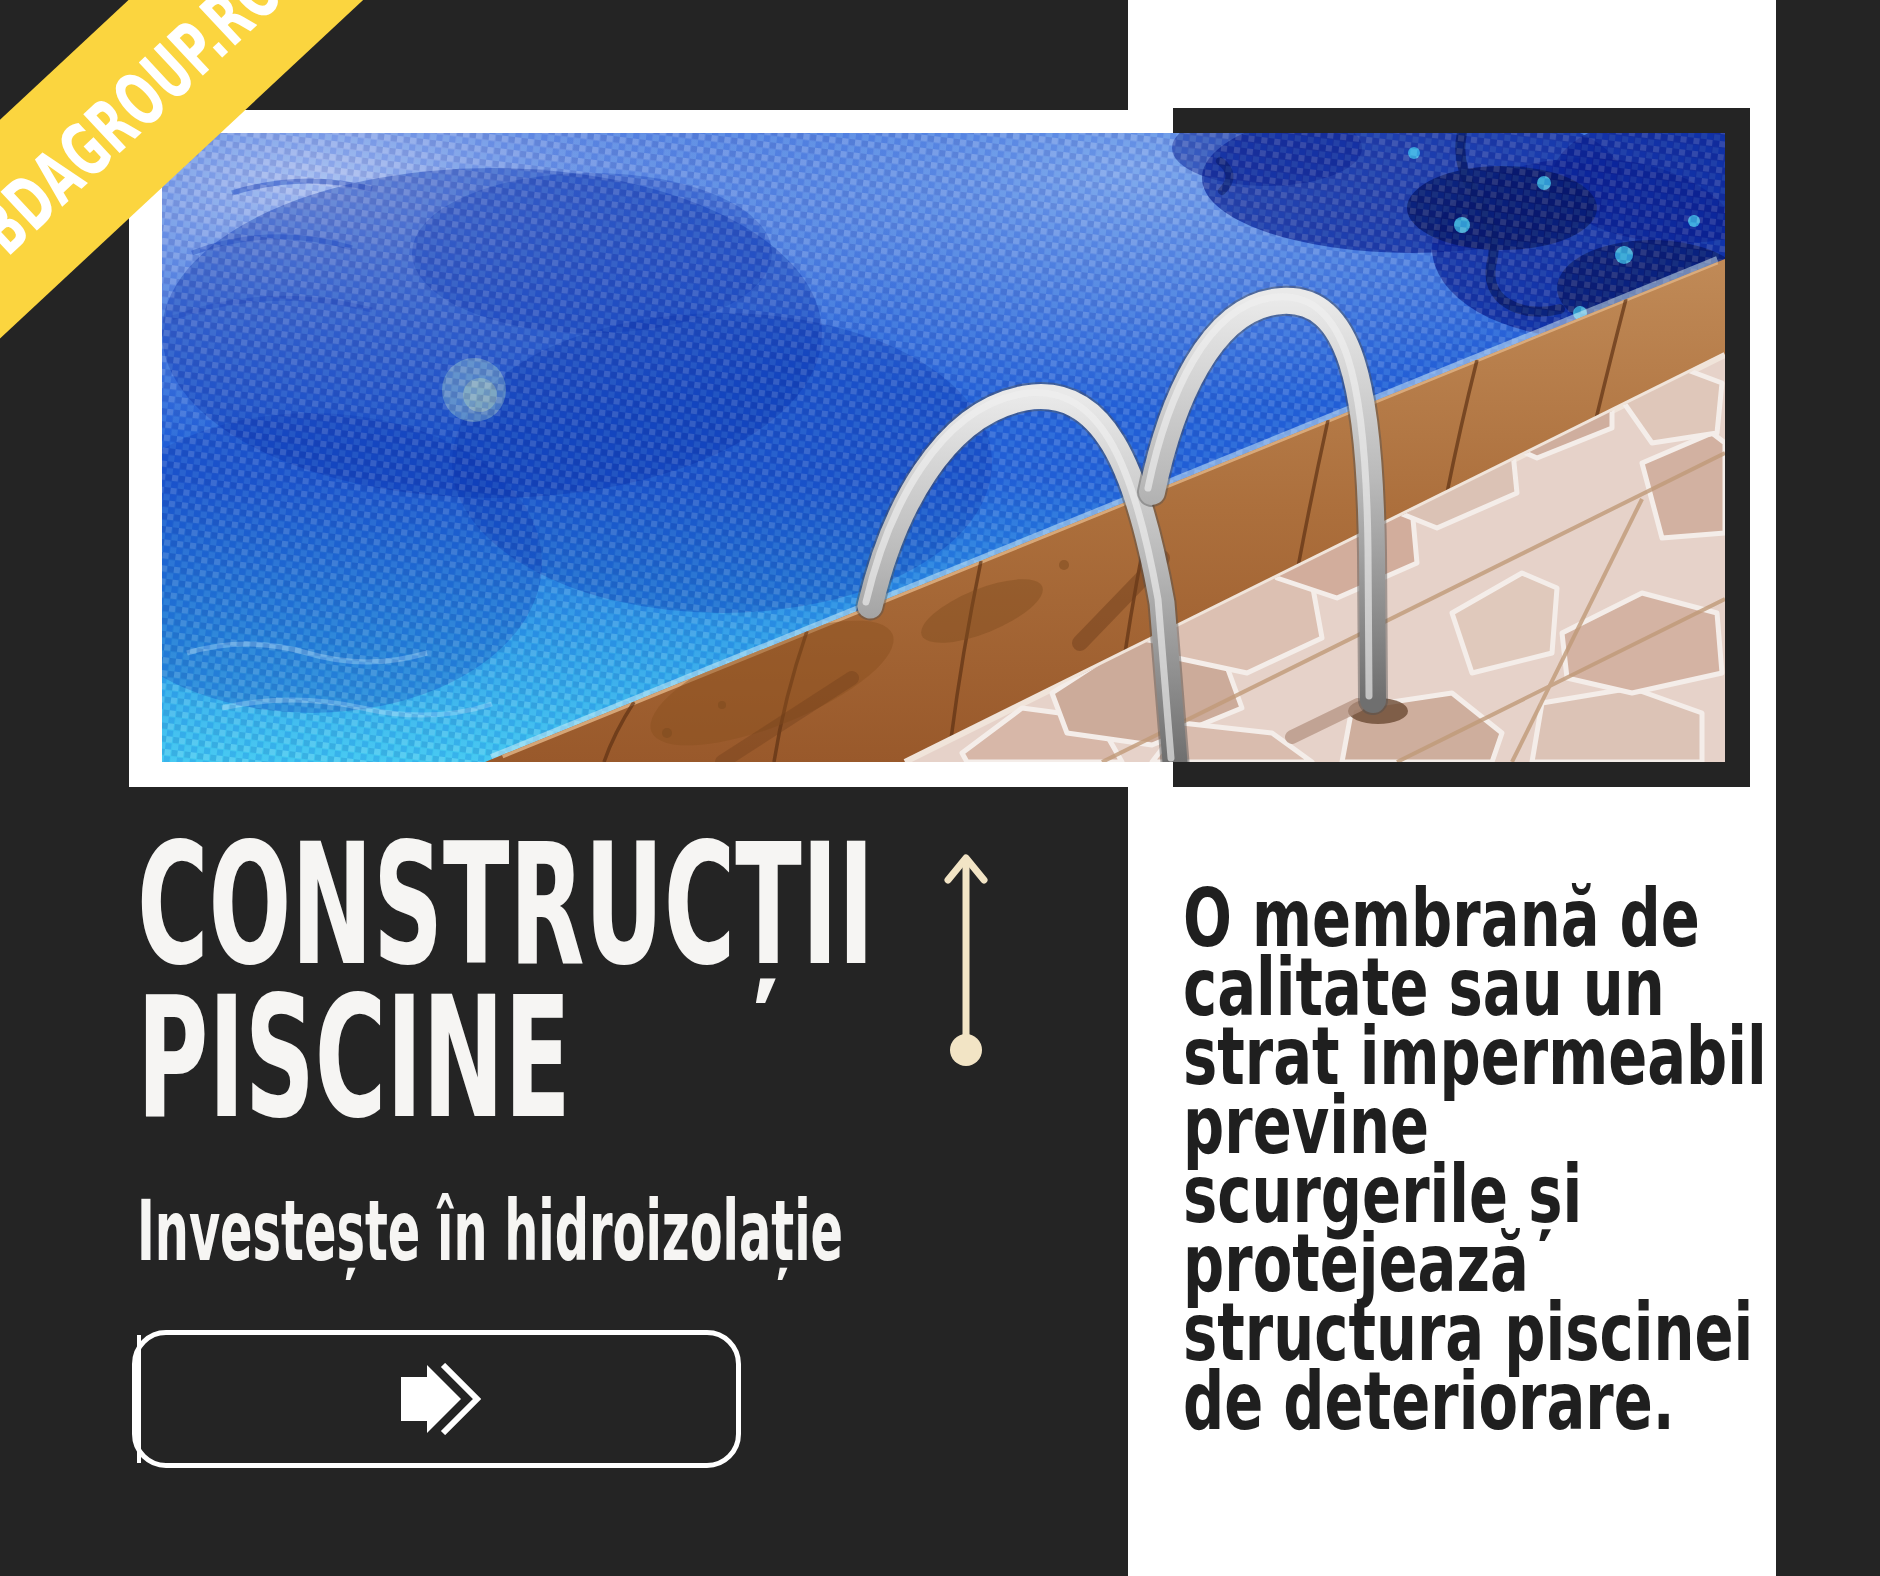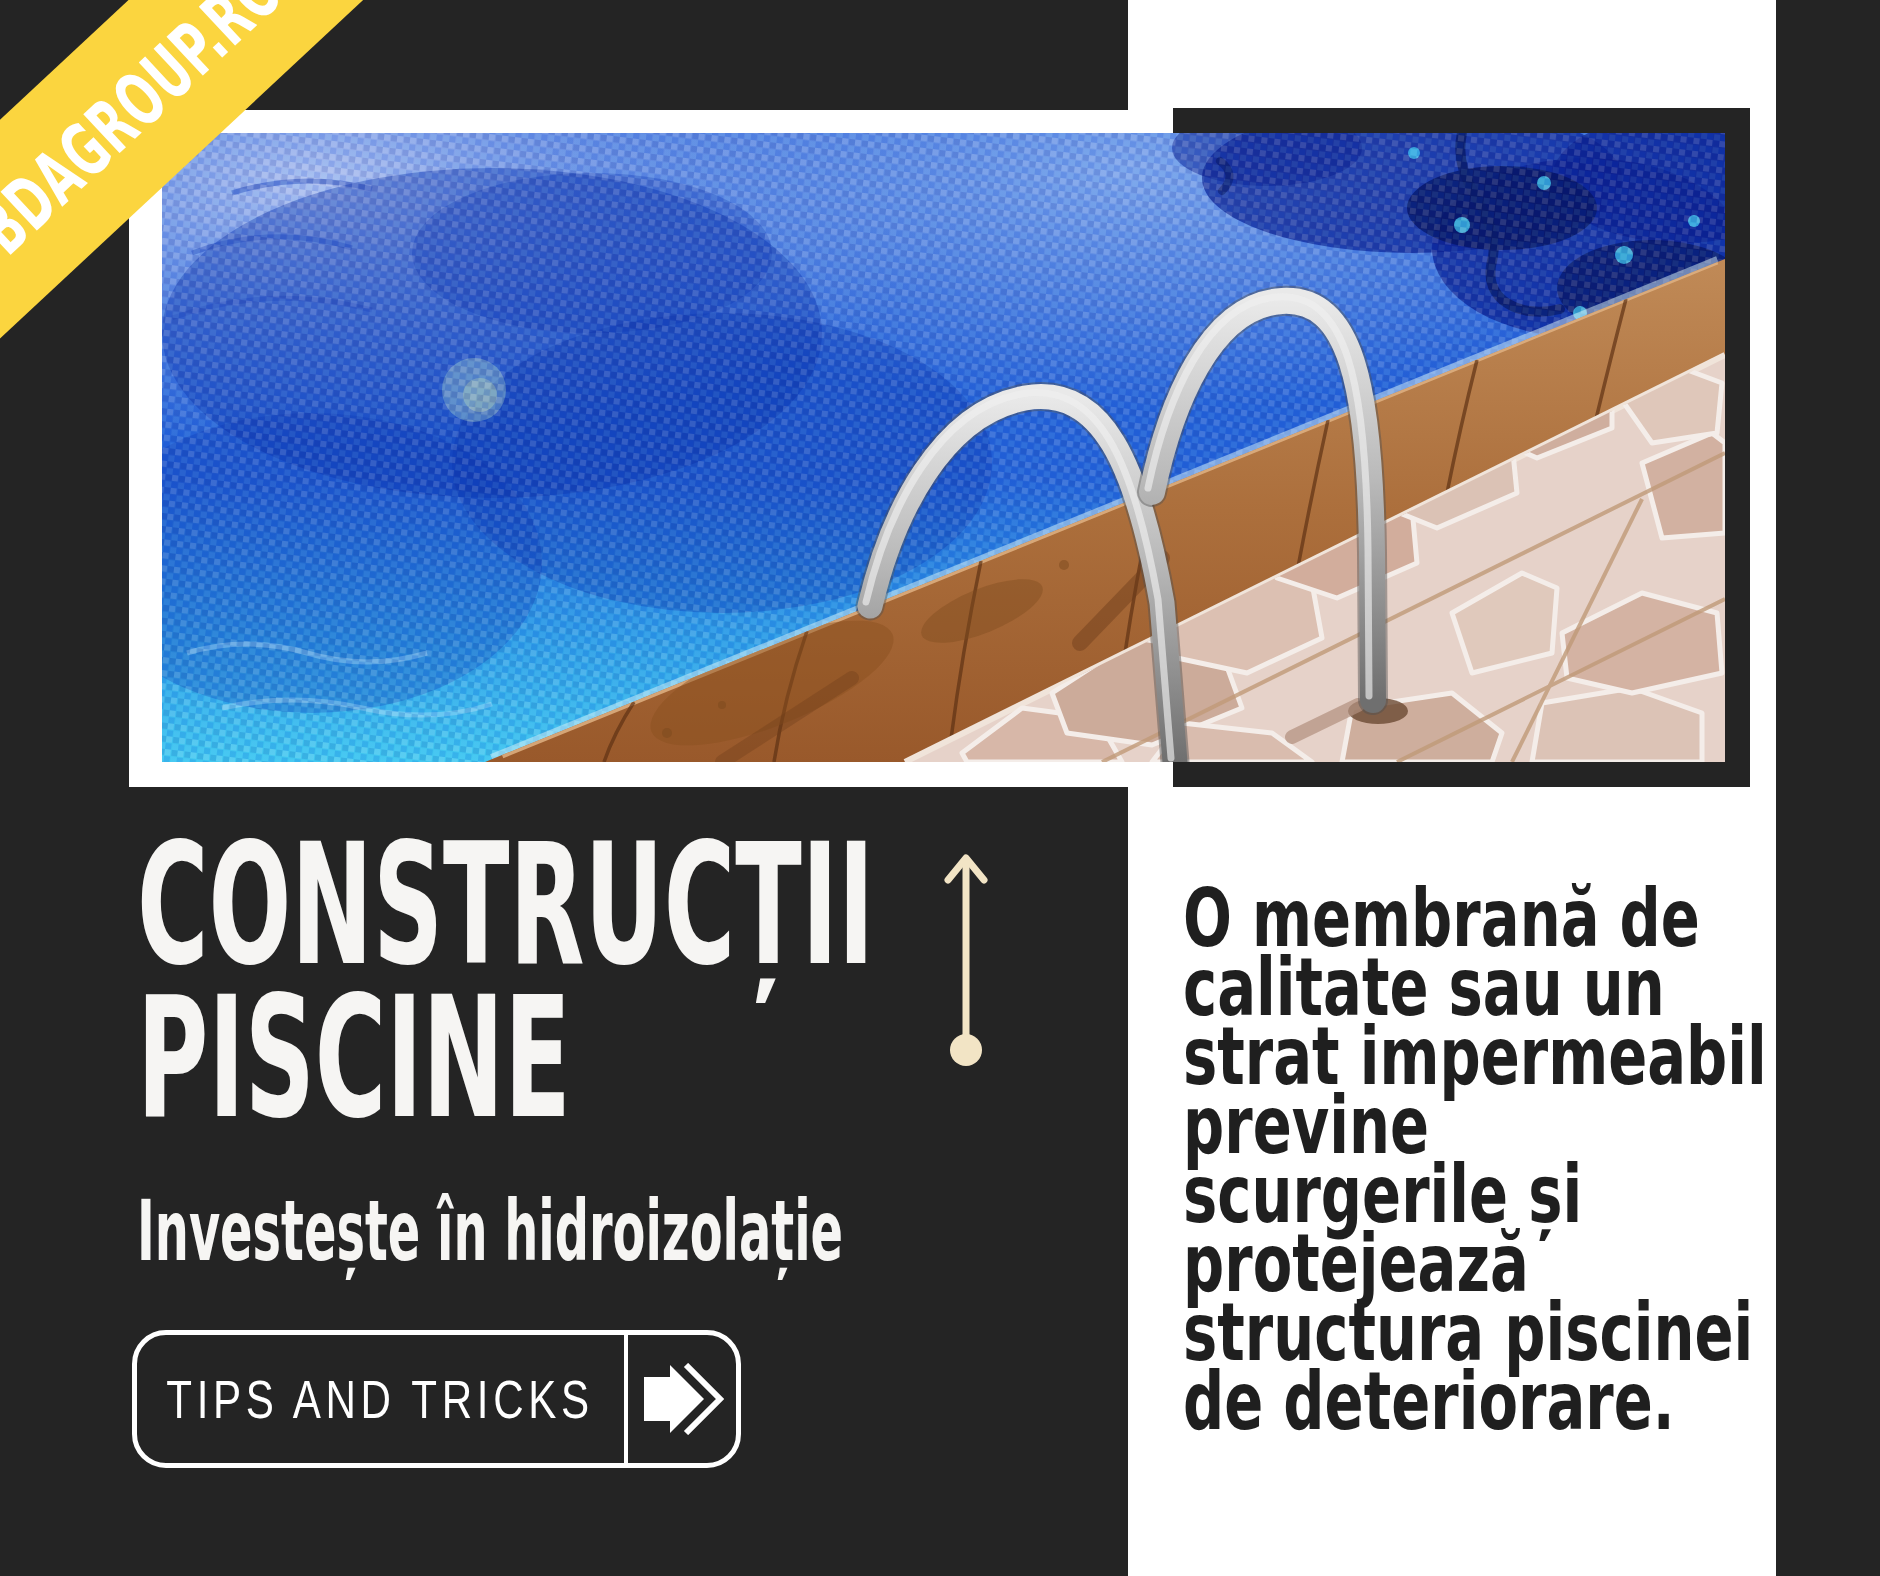--- a/index.html
+++ b/index.html
@@ -244,23 +244,20 @@
     <g stroke="#F2E4C5" stroke-width="7" fill="none" stroke-linecap="round" stroke-linejoin="round">
       <path d="M 20 35 L 38 13 L 56 35"></path>
       <line x1="38" y1="16" x2="38" y2="190"></line>
     </g>
     <circle cx="38" cy="205" r="16" fill="#F2E4C5"></circle>
   </svg>
 
   <div id="subtitle" class="abs">Investește în hidroizolație</div>
 
   <button id="cta" class="abs">
-    <span class="cta-cell-label">
-      <span class="cta-label">TIPS AND TRICKS</span>
-    </span>
     <span class="cta-divider"></span>
     <span class="cta-cell-icon">
       <svg width="84" height="72" viewBox="0 0 84 72" aria-hidden="true">
         <rect x="4" y="14" width="26" height="44" fill="#ffffff"></rect>
         <polygon points="30,2 30,70 64,36" fill="#ffffff"></polygon>
         <path d="M 46 2 L 80 36 L 46 70" fill="none" stroke="#ffffff" stroke-width="6" stroke-linejoin="miter"></path>
       </svg>
     </span>
   </button>
 

